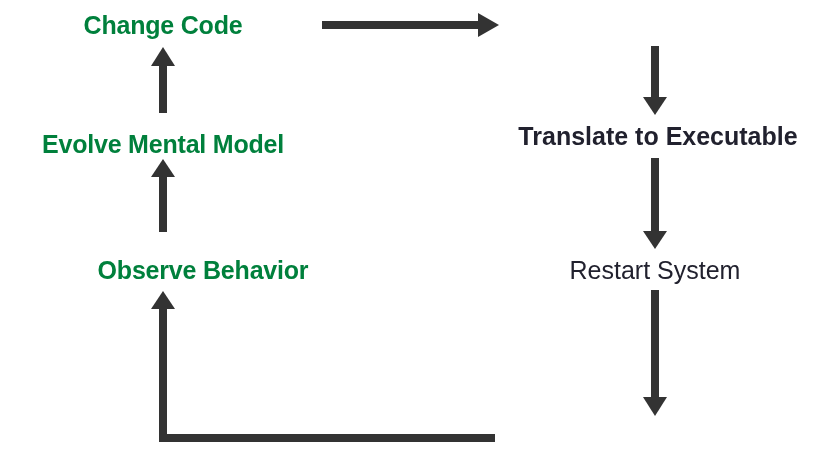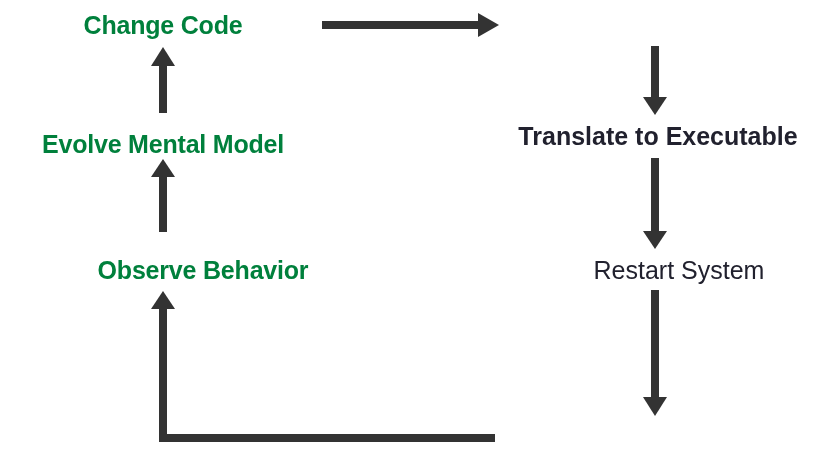--- a/index.html
+++ b/index.html
@@ -91,16 +91,16 @@
 
   <div class="node-label node-mental" style="left:163px; top:25px;">Change Code</div>
 
   <div class="node-label node-mental" style="left:163px; top:144px;">Evolve Mental Model</div>
 
   <div class="node-label node-mental" style="left:163px; top:270px;margin-left:40px;">Observe Behavior</div>
 
 
   <div class="node-label node-machine" style="left:658px; top:136px;font-weight:bold;">Translate to Executable</div>
 
-  <div class="node-label node-machine" style="left:655px; top:270px;margin-left:24px;">Restart System</div>
+  <div class="node-label node-machine" style="left:655px; top:270px;">Restart System</div>
 
 
 </div>
 
 </body></html>

